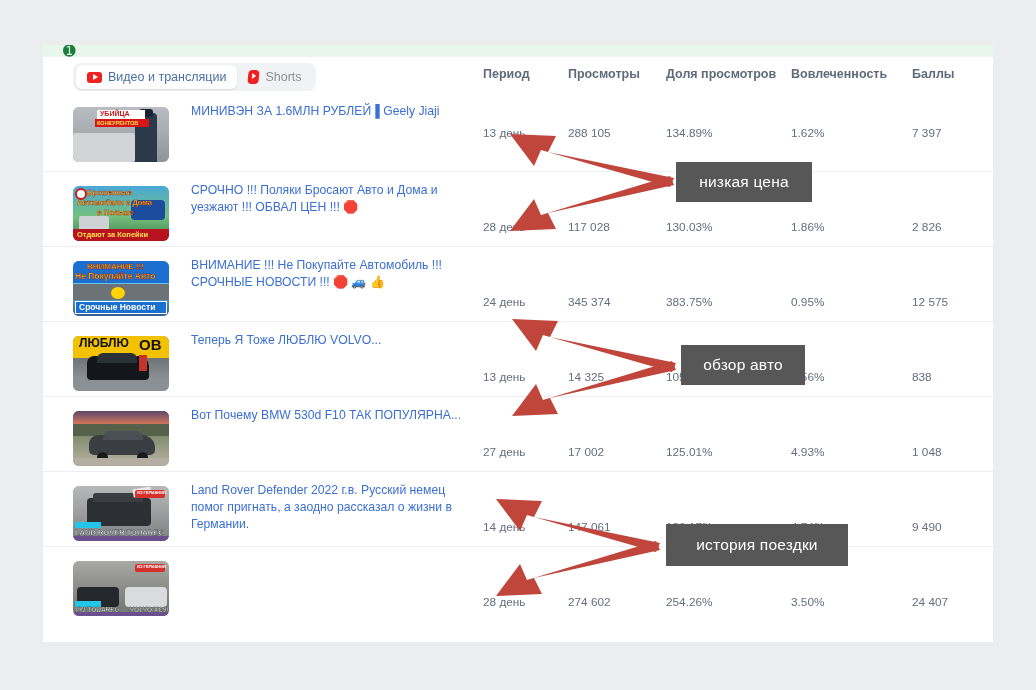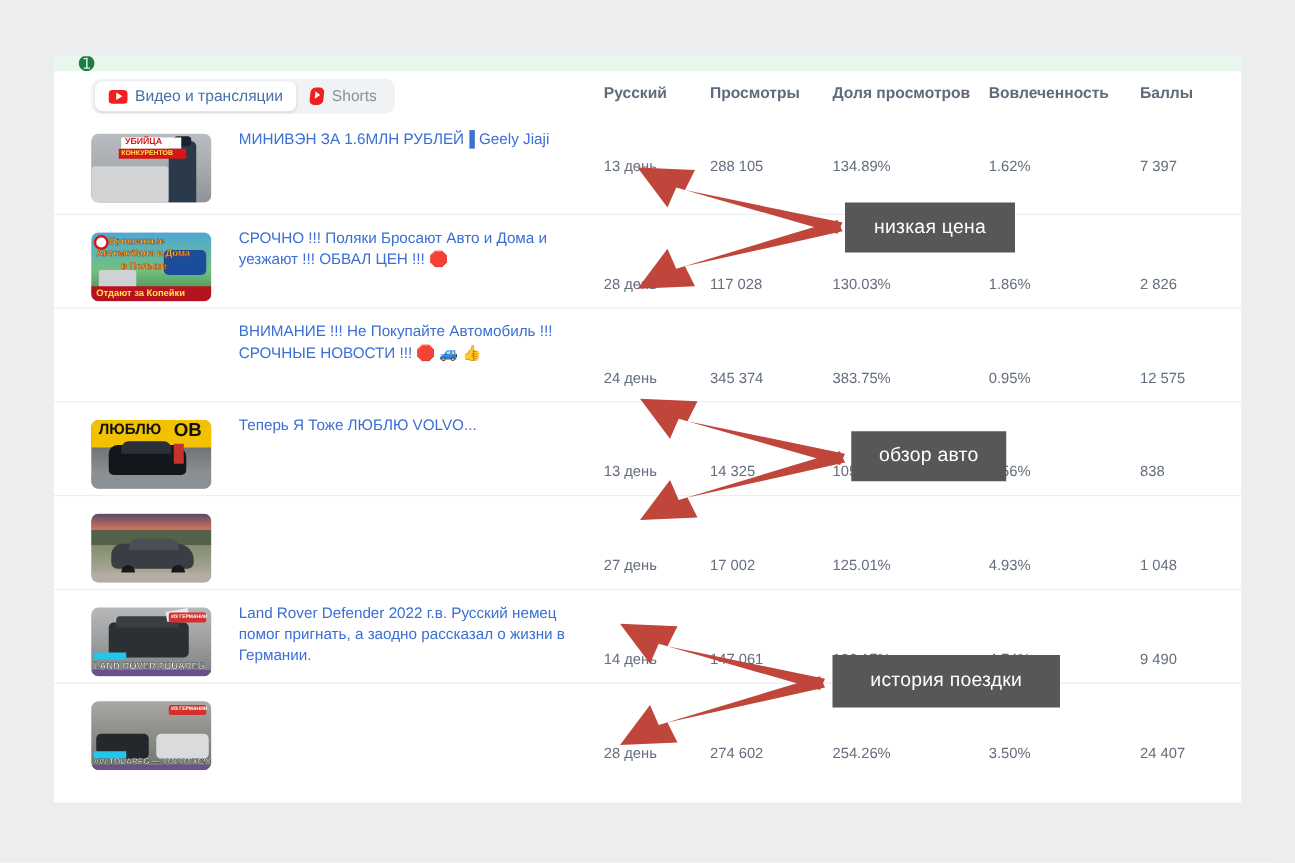--- a/index.html
+++ b/index.html
@@ -124,21 +124,21 @@
         <span class="yt-icon"></span>
         <span>Видео и трансляции</span>
       </button>
       <button class="toggle-btn inactive">
         <span class="shorts-icon"></span>
         <span>Shorts</span>
       </button>
     </div>
 
     <div class="thead">
-      <div class="hcell" style="left:440px">Русский</div>
+      <div class="hcell" style="left:440px">Период</div>
       <div class="hcell" style="left:525px">Просмотры</div>
       <div class="hcell" style="left:623px">Доля просмотров</div>
       <div class="hcell" style="left:748px">Вовлеченность</div>
       <div class="hcell" style="left:869px">Баллы</div>
     </div>
 
     <div class="tbody">
 
       <div class="row first" style="height:78px">
         <div class="thumb">
@@ -175,20 +175,32 @@
         </div>
         <div class="title">СРОЧНО !!! Поляки Бросают Авто и Дома и уезжают !!! ОБВАЛ ЦЕН !!! 🛑</div>
         <div class="cell" style="left:440px;top:48px">28 день</div>
         <div class="cell" style="left:525px;top:48px">117 028</div>
         <div class="cell" style="left:623px;top:48px">130.03%</div>
         <div class="cell" style="left:748px;top:48px">1.86%</div>
         <div class="cell" style="left:869px;top:48px">2 826</div>
       </div>
 
       <div class="row" style="height:75px">
+        <div class="thumb">
+          <div class="thumb-inner" style="background:linear-gradient(180deg,#39b7e8 0%,#6ec6e8 40%,#2f5f8f 100%)">
+            <div style="position:absolute;left:0;top:0;width:96px;height:10px;background:#1b6fd0"></div>
+            <div class="tx" style="left:14px;top:0.5px;font-size:8px;color:#ffd400;-webkit-text-stroke:.4px #a01010">ВНИМАНИЕ  !!!</div>
+            <div style="position:absolute;left:0;top:10px;width:96px;height:12px;background:#1b6fd0"></div>
+            <div class="tx" style="left:2px;top:10px;font-size:8.5px;color:#ffd400;-webkit-text-stroke:.4px #a01010">Не Покупайте Авто</div>
+            <div style="position:absolute;left:0;top:23px;width:96px;height:16px;background:#6d7277"></div>
+            <div style="position:absolute;left:38px;top:26px;width:14px;height:12px;background:#ffd400;border-radius:50%"></div>
+            <div style="position:absolute;left:2px;top:40px;width:92px;height:13px;background:#1b6fd0;border:1px solid #fff"></div>
+            <div class="tx" style="left:6px;top:41px;font-size:8.5px;color:#ffffff">Срочные Новости</div>
+          </div>
+        </div>
         <div class="title">ВНИМАНИЕ !!! Не Покупайте Автомобиль !!! СРОЧНЫЕ НОВОСТИ !!! 🛑 🚙 👍</div>
         <div class="cell" style="left:440px;top:48px">24 день</div>
         <div class="cell" style="left:525px;top:48px">345 374</div>
         <div class="cell" style="left:623px;top:48px">383.75%</div>
         <div class="cell" style="left:748px;top:48px">0.95%</div>
         <div class="cell" style="left:869px;top:48px">12 575</div>
       </div>
 
       <div class="row" style="height:75px">
         <div class="thumb">
@@ -215,20 +227,21 @@
           <div class="thumb-inner" style="background:linear-gradient(180deg,#6d4a63 0%,#c8694f 18%,#7e8a6a 42%,#b8b2a6 100%)">
             <div style="position:absolute;left:0;top:0;width:96px;height:13px;background:linear-gradient(180deg,#5b4a6b,#d4755a)"></div>
             <div style="position:absolute;left:0;top:13px;width:96px;height:12px;background:#55614a"></div>
             <div style="position:absolute;left:16px;top:24px;width:66px;height:20px;background:#3a3d42;border-radius:9px 13px 5px 5px"></div>
             <div style="position:absolute;left:30px;top:20px;width:40px;height:9px;background:#4a4e55;border-radius:7px 7px 0 0"></div>
             <div style="position:absolute;left:24px;top:41px;width:11px;height:11px;background:#17191c;border-radius:50%"></div>
             <div style="position:absolute;left:64px;top:41px;width:11px;height:11px;background:#17191c;border-radius:50%"></div>
             <div style="position:absolute;left:0;top:47px;width:96px;height:8px;background:#b4aea2"></div>
           </div>
         </div>
+        <div class="title">Вот Почему BMW 530d F10 ТАК ПОПУЛЯРНА...</div>
         <div class="cell" style="left:440px;top:48px">27 день</div>
         <div class="cell" style="left:525px;top:48px">17 002</div>
         <div class="cell" style="left:623px;top:48px">125.01%</div>
         <div class="cell" style="left:748px;top:48px">4.93%</div>
         <div class="cell" style="left:869px;top:48px">1 048</div>
       </div>
 
       <div class="row" style="height:75px">
         <div class="thumb">
           <div class="thumb-inner" style="background:linear-gradient(180deg,#b6b8ba 0%,#9b9d9f 50%,#7d7f81 100%)">

